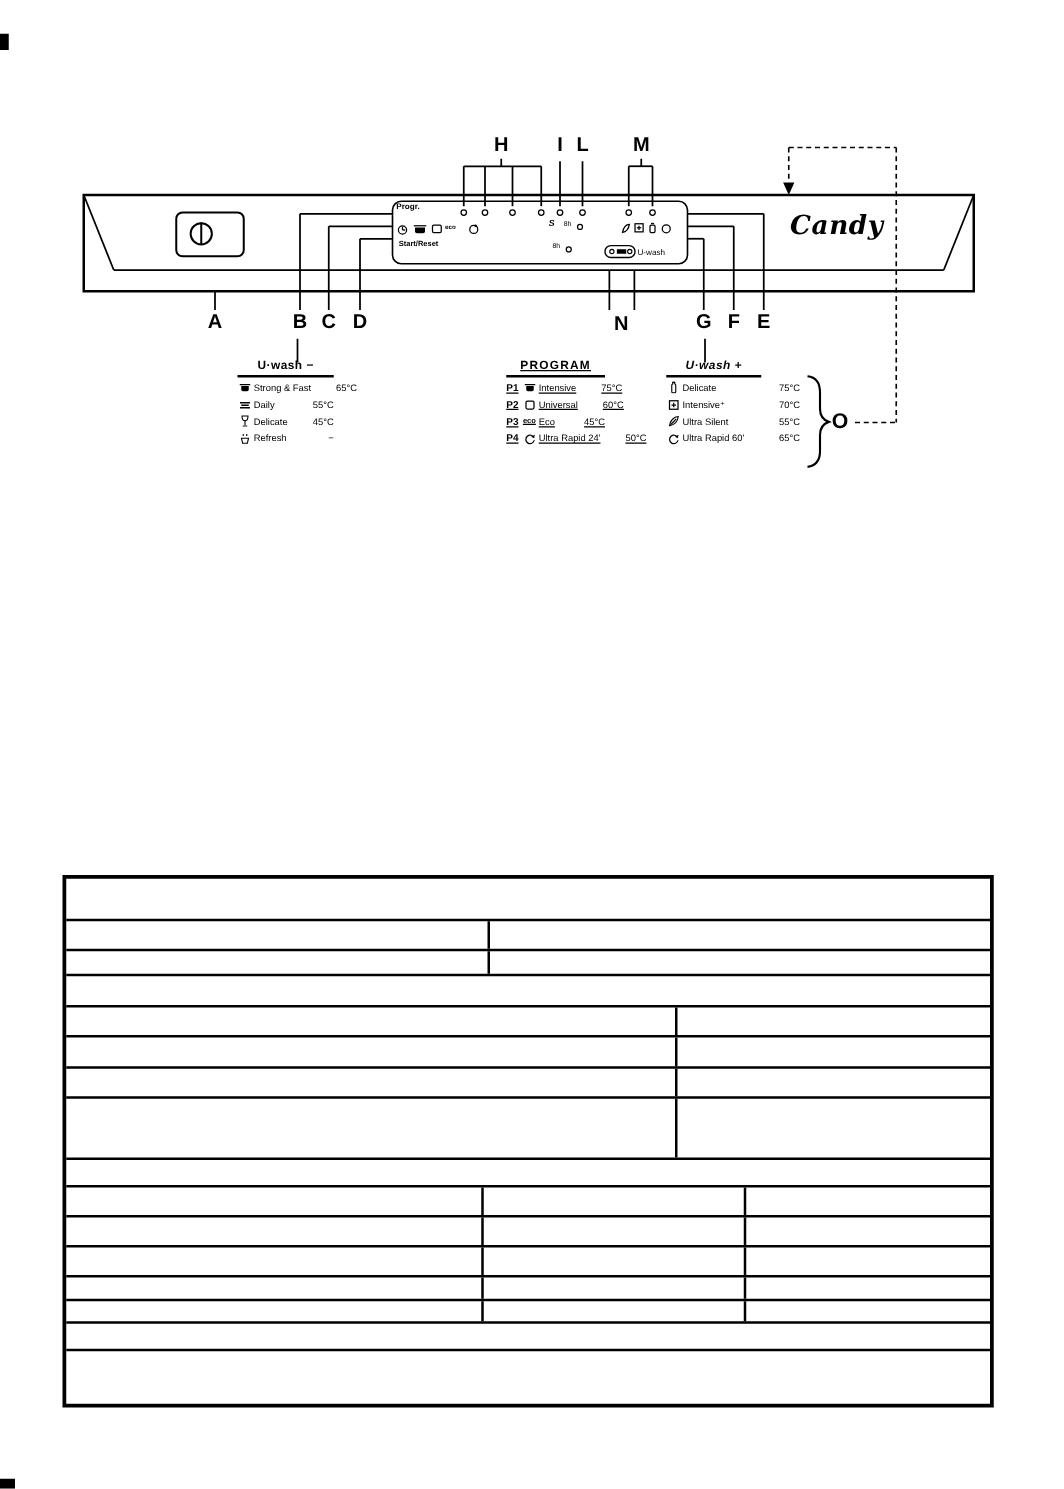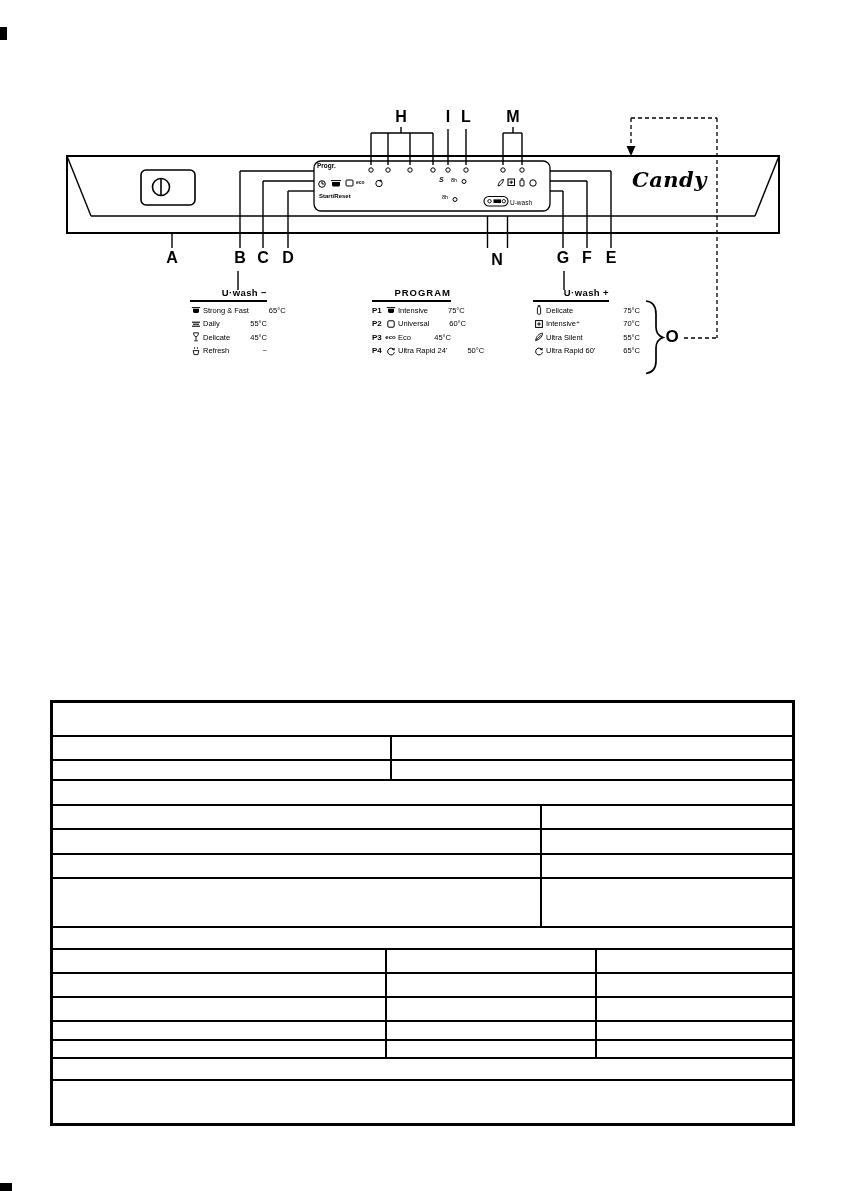--- a/index.html
+++ b/index.html
@@ -17,29 +17,29 @@
     position:absolute; width:22px; text-align:center;
     font-weight:700; font-size:16px; line-height:18px;
   }
   .ptext { position:absolute; white-space:nowrap; line-height:1; }
   .logo {
     position:absolute; left:632px; top:167px;
     font-family:"DejaVu Serif","Liberation Serif",serif;
     font-style:italic; font-weight:700; font-size:21px; letter-spacing:.5px;text-align:right;
   }
   .plist { position:absolute; }
-  .plist-title { font-weight:700; text-align:right; font-size:9.5px; letter-spacing:.4px; line-height:12px; }
+  .plist-title { font-weight:700; text-align:center; font-size:9.5px; letter-spacing:.4px; line-height:12px; }
   .plist-rule { height:1.6px; background:#000; margin-top:1px; margin-bottom:2px; }
   .prow { display:flex; align-items:center; height:13.5px; }
   .picon { width:11px; height:10px; display:flex; align-items:center; justify-content:center; flex:none; }
   .pcode { font-size:8px; font-weight:700; width:13px; flex:none; }
   .plabel { font-size:7.5px; margin-left:2px; white-space:nowrap; }
   .ptemp { margin-left:auto; font-size:7.5px; padding-left:20px; }
   .badge { font-size:6px; font-weight:700; }
-  .title-narrow { width:76px; }
+  .title-narrow { width:76px;font-style:italic; }
   .spec-table {
     position:absolute; left:50px; top:700px; width:745px; height:426px;
     border:3px solid #000; background:#fff;
   }
   .tr { position:relative; border-bottom:2px solid #000; }
   .tr.last { border-bottom:none; }
   .vline { position:absolute; top:0; bottom:0; width:2px; background:#000; }
 </style>
 </head>
 <body>
@@ -228,21 +228,21 @@
           <path d="M2.2 4.6 L7.8 4.6 L6.9 8.6 L3.1 8.6 Z"></path>
           <line x1="3.6" y1="1.2" x2="3.6" y2="2.8"></line>
           <line x1="6.4" y1="1.2" x2="6.4" y2="2.8"></line>
         </svg>
       </span>
     <span class="plabel">Refresh</span>
     <span class="ptemp">−</span>
   </div>
 </div>
 
-<div class="plist" style="left:372px;top:287px;width:79px;">
+<div class="plist" style="left:405px;top:287px;width:79px;text-decoration:underline;">
   <div class="plist-title" style="letter-spacing:1px;">PROGRAM</div>
   <div class="plist-rule"></div>
   <div class="prow">
     <span class="pcode">P1</span>
     <span class="picon">
         <svg width="10" height="10" viewBox="0 0 10 10">
           <line x1="0.8" y1="2.6" x2="9.2" y2="2.6" stroke="#000" stroke-width="1"></line>
           <path d="M2 3.8 h6 v2.8 a1.4 1.4 0 0 1 -1.4 1.4 h-3.2 a1.4 1.4 0 0 1 -1.4 -1.4 z" fill="#000"></path>
         </svg>
       </span>

